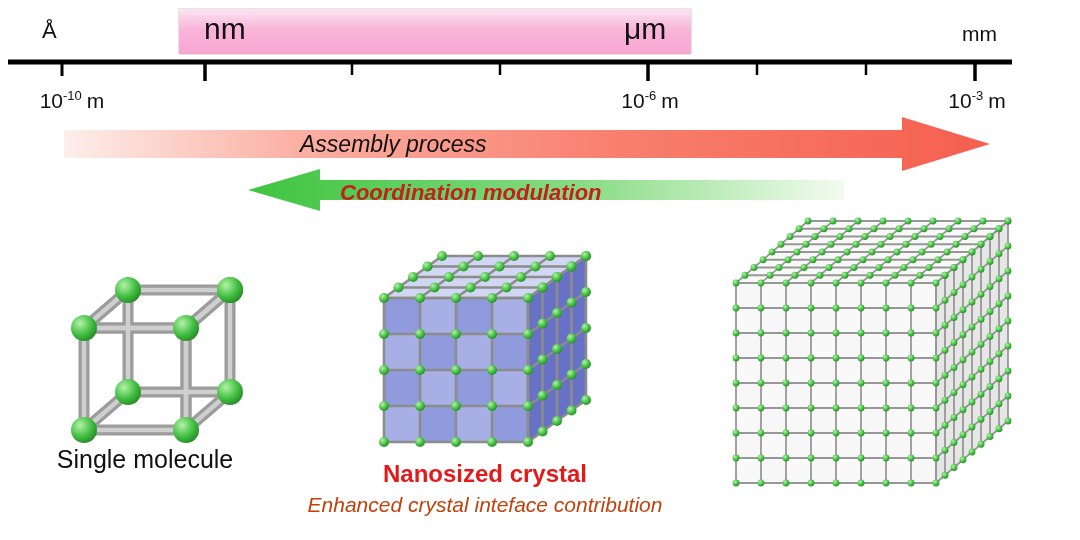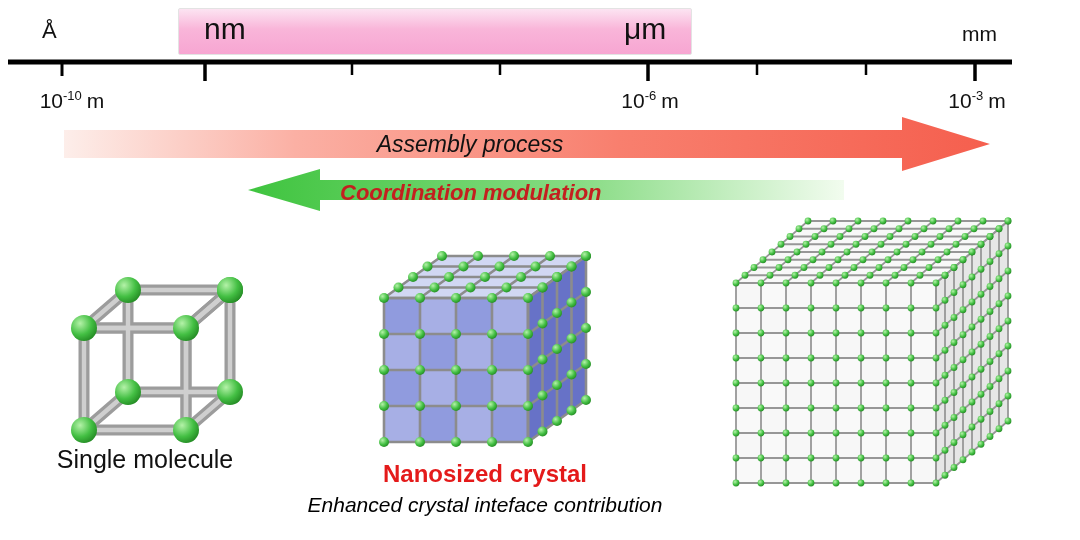--- a/index.html
+++ b/index.html
@@ -11,25 +11,25 @@
   .pink-band{
     left:178px;top:8px;width:514px;height:47px;
     background:linear-gradient(180deg,#fce4f2 0%,#f9b5d9 45%,#f7a6d2 100%);
     border:1px solid #e3e3e3;border-radius:2px;box-sizing:border-box;
   }
   .unit-big{font-size:30px;font-weight:400;}
   .unit-small{font-size:21px;}
   .sci{font-size:21px;white-space:nowrap;text-align:center;width:100px;}
   .sci sup{font-size:0.62em;vertical-align:super;}
   .sci .unit{margin-left:5px;}
-  .arrow-label{font-size:23px;font-style:italic;text-align:center;}
+  .arrow-label{font-size:23px;font-style:italic;}
   .coord-label{font-size:22px;font-style:italic;font-weight:bold;color:#c41f1f;text-align:left;}
   .caption{font-size:25px;text-align:center;}
   .caption-red-bold{font-size:24px;font-weight:bold;color:#e41a1a;text-align:center;}
-  .caption-red-italic{font-size:21px;font-style:italic;color:#000000;text-align:center;}
+  .caption-red-italic{font-size:21px;font-style:italic;color:#c2410c;text-align:center;}
   svg{display:block;}
 </style>
 </head>
 <body>
 
 <div class="canvas">
 
   <div class="abs pink-band"></div>
 
   <svg class="abs" style="left:0;top:0;" width="1080" height="100" viewBox="0 0 1080 100">

